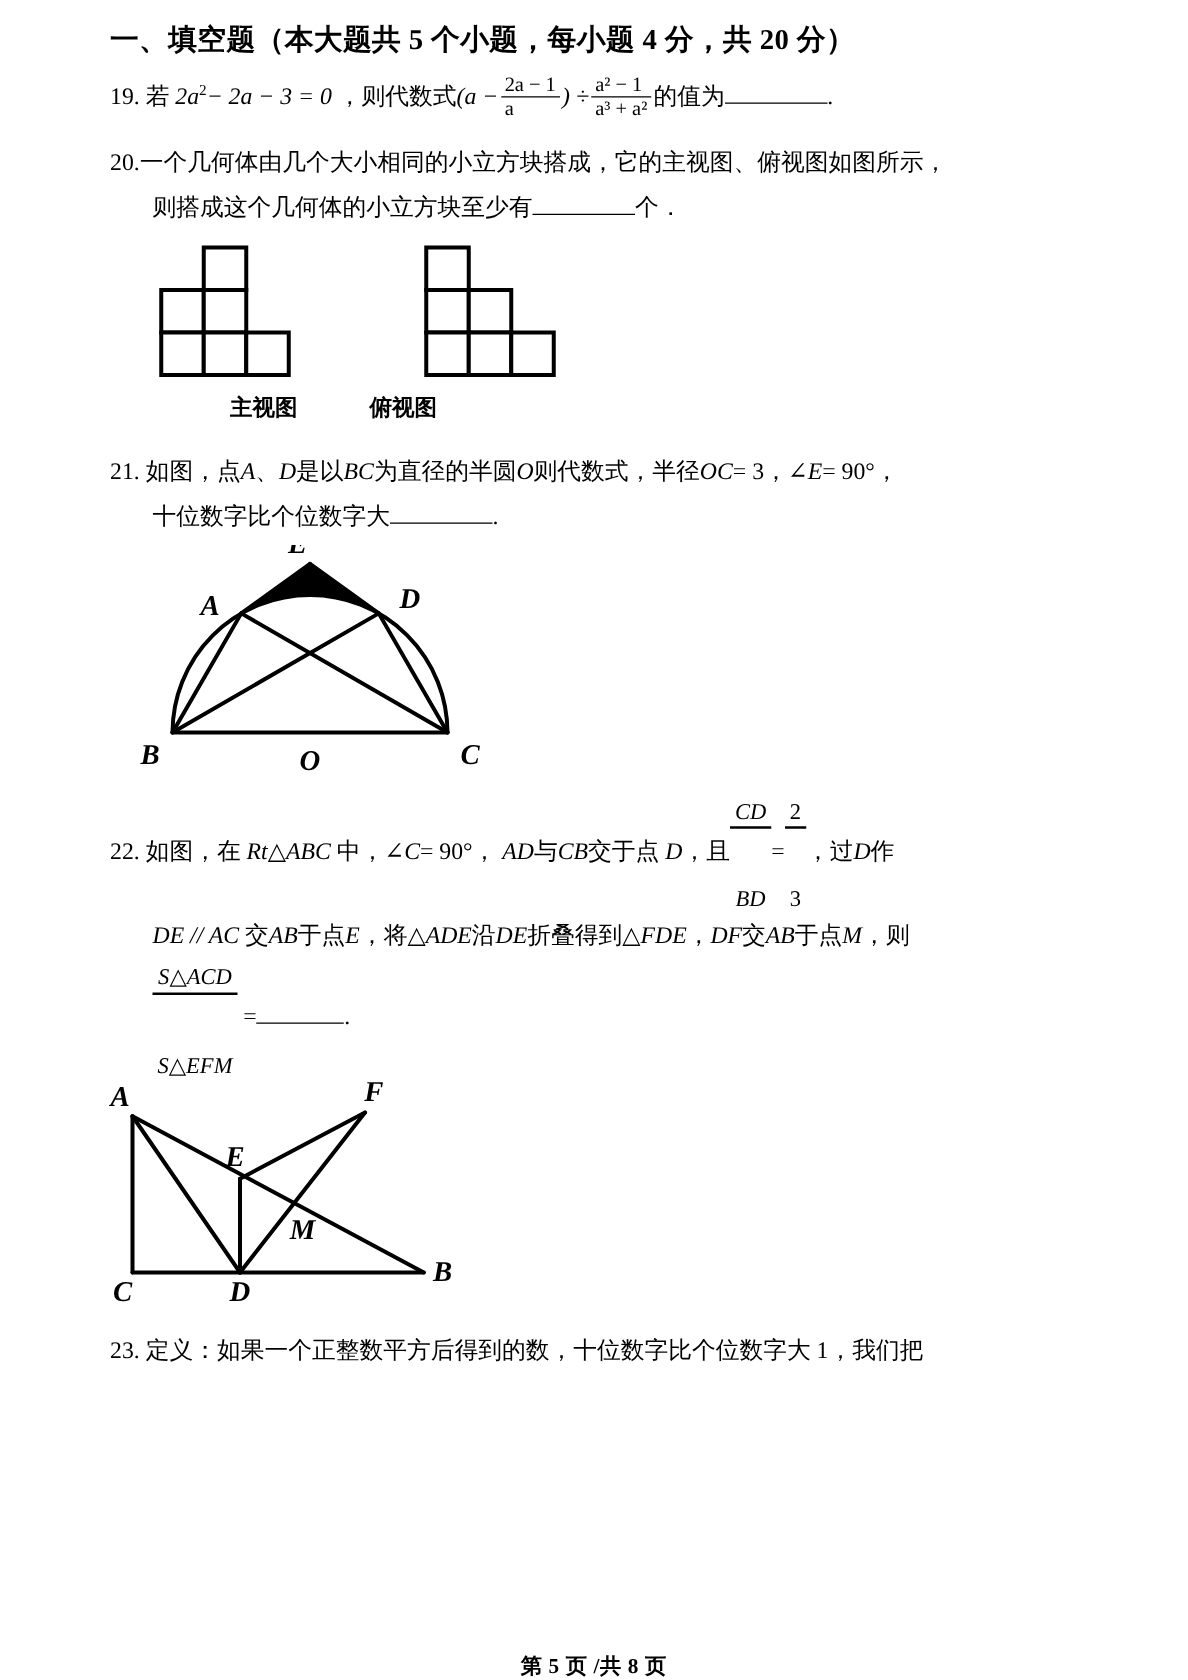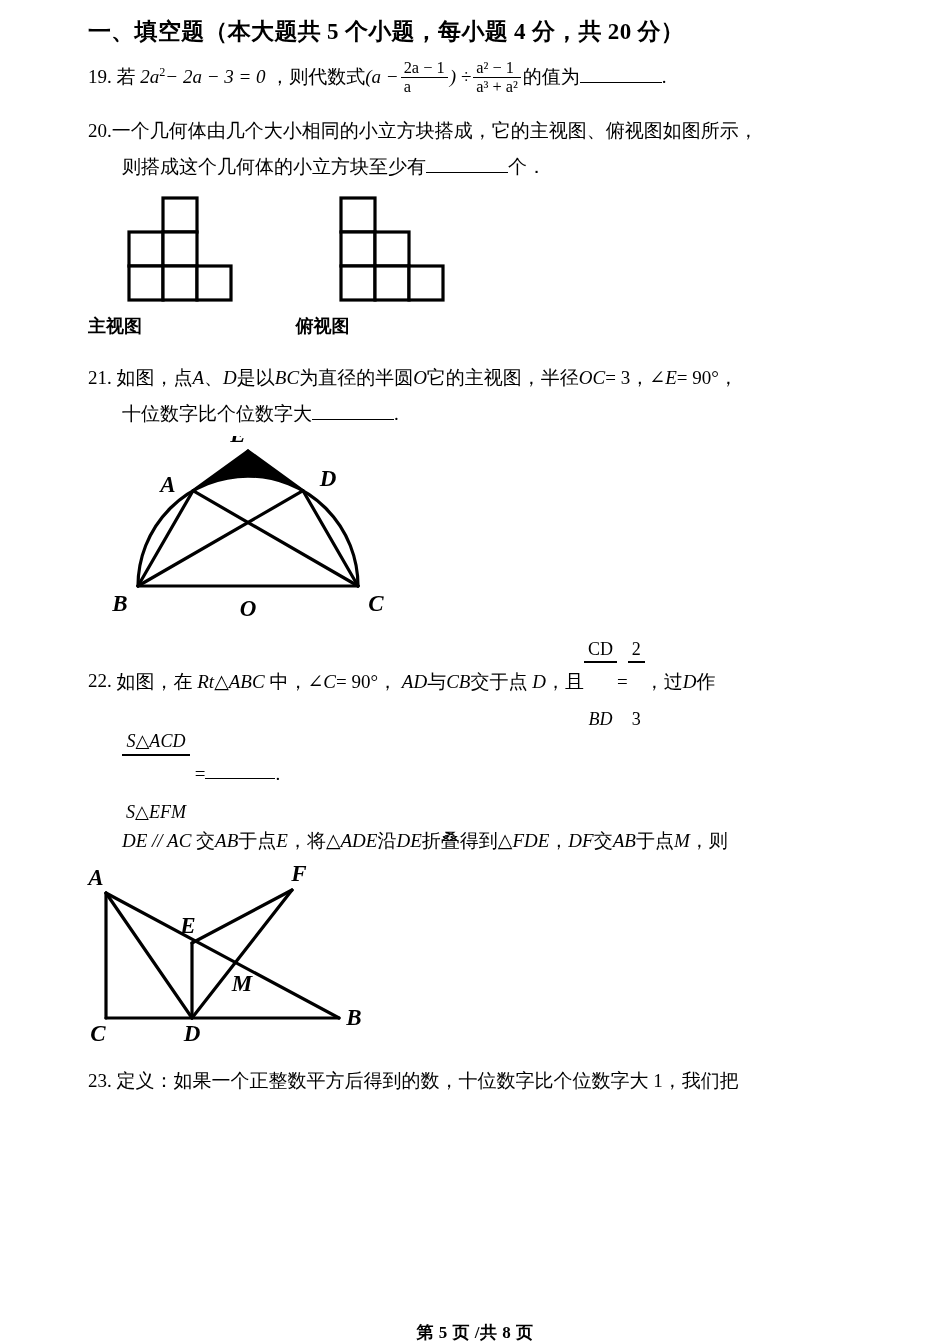--- a/index.html
+++ b/index.html
@@ -205,28 +205,28 @@
         <rect class="cube-cell" x="253" y="39" width="34" height="34"></rect>
         <rect class="cube-cell" x="287" y="39" width="34" height="34"></rect>
         <rect class="cube-cell" x="253" y="73" width="34" height="34"></rect>
         <rect class="cube-cell" x="287" y="73" width="34" height="34"></rect>
         <rect class="cube-cell" x="321" y="73" width="34" height="34"></rect>
       </g>
     </svg>
   </div>
 
   <div class="fig-caption-row" style="margin-top:6px;">
-    <span style="display:inline-block;width:150px;text-align:left;">主视图</span>
+    <span style="display:inline-block;width:150px;text-align:right;">主视图</span>
     <span style="display:inline-block;width:160px;text-align:center;">俯视图</span>
   </div>
 
   <div class="q" style="margin-top:22px;">
     <span class="q-line">
       <span class="num">21.</span>
-      <span>如图，点</span><i class="v">A</i><span>、</span><i class="v">D</i><span>是以</span><i class="v">BC</i><span>为直径的半圆</span><i class="v">O</i><span>它的主视图，半径</span><i class="v">OC</i><span>= 3，∠</span><i class="v">E</i><span>= 90°，</span>
+      <span>如图，点</span><i class="v">A</i><span>、</span><i class="v">D</i><span>是以</span><i class="v">BC</i><span>为直径的半圆</span><i class="v">O</i><span>则代数式，半径</span><i class="v">OC</i><span>= 3，∠</span><i class="v">E</i><span>= 90°，</span>
     </span>
     <span class="q-line indent">
       <span>十位数字比个位数字大</span><span class="blank b-long"></span><span>.</span>
     </span>
   </div>
 
   <div class="figwrap" style="margin-top:4px;">
     <svg width="320" height="185" viewBox="0 0 320 185">
 
       <path class="geo-shade" d="M 105 54.7 L 160 15 L 215 54.7 A 110 110 0 0 0 105 54.7 Z"></path>
@@ -252,29 +252,29 @@
     </svg>
   </div>
 
   <div class="q" style="margin-top:16px; line-height:40px;">
     <span class="q-line">
       <span class="num">22.</span>
       <span>如图，在</span>
       <i class="v">Rt</i><i class="v">△ABC</i>
       <span>中，∠</span><i class="v">C</i><span>= 90°，</span>
       <i class="v">AD</i><span>与</span><i class="v">CB</i><span>交于点</span>
-      <i class="v">D</i><span>，且</span><span class="stack-frac frac-lg"><span class="top" style="">CD</span><span class="bot" style="font-style:italic">BD</span></span><span>=</span><span class="stack-frac frac-lg"><span class="top">2</span><span class="bot">3</span></span><span>，过</span><i class="v">D</i><span>作</span>
+      <i class="v">D</i><span>，且</span><span class="stack-frac frac-lg"><span class="top" style="font-style:italic">CD</span><span class="bot" style="font-style:italic">BD</span></span><span>=</span><span class="stack-frac frac-lg"><span class="top">2</span><span class="bot">3</span></span><span>，过</span><i class="v">D</i><span>作</span>
+    </span>
+    <span class="q-line indent">
+      <i class="v">DE // AC</i>
+      <span>交</span><i class="v">AB</i><span>于点</span><i class="v">E</i><span>，将</span><i class="v">△ADE</i><span>沿</span><i class="v">DE</i><span>折叠得到</span><i class="v">△FDE</i><span>，</span><i class="v">DF</i><span>交</span><i class="v">AB</i><span>于点</span><i class="v">M</i><span>，则</span>
     </span>
     <span class="q-line indent" style="line-height:52px;">
       <span class="stack-frac" style="font-size:0.95em;"><span class="top" style="font-style:italic">S△ACD</span><span class="bot" style="font-style:italic">S△EFM</span></span>
       <span>=</span><span class="blank b-med"></span><span>.</span>
-    </span>
-    <span class="q-line indent">
-      <i class="v">DE // AC</i>
-      <span>交</span><i class="v">AB</i><span>于点</span><i class="v">E</i><span>，将</span><i class="v">△ADE</i><span>沿</span><i class="v">DE</i><span>折叠得到</span><i class="v">△FDE</i><span>，</span><i class="v">DF</i><span>交</span><i class="v">AB</i><span>于点</span><i class="v">M</i><span>，则</span>
     </span>
   </div>
 
   <div class="figwrap" style="margin-top:2px; padding-left:84px;">
     <svg width="300" height="180" viewBox="0 0 300 180">
 
       <line class="geo-line" x1="22" y1="155" x2="255" y2="155"></line>
       <line class="geo-line" x1="22" y1="155" x2="22" y2="30"></line>
       <line class="geo-line" x1="22" y1="30" x2="255" y2="155"></line>
       <line class="geo-line" x1="22" y1="30" x2="108" y2="155"></line>

